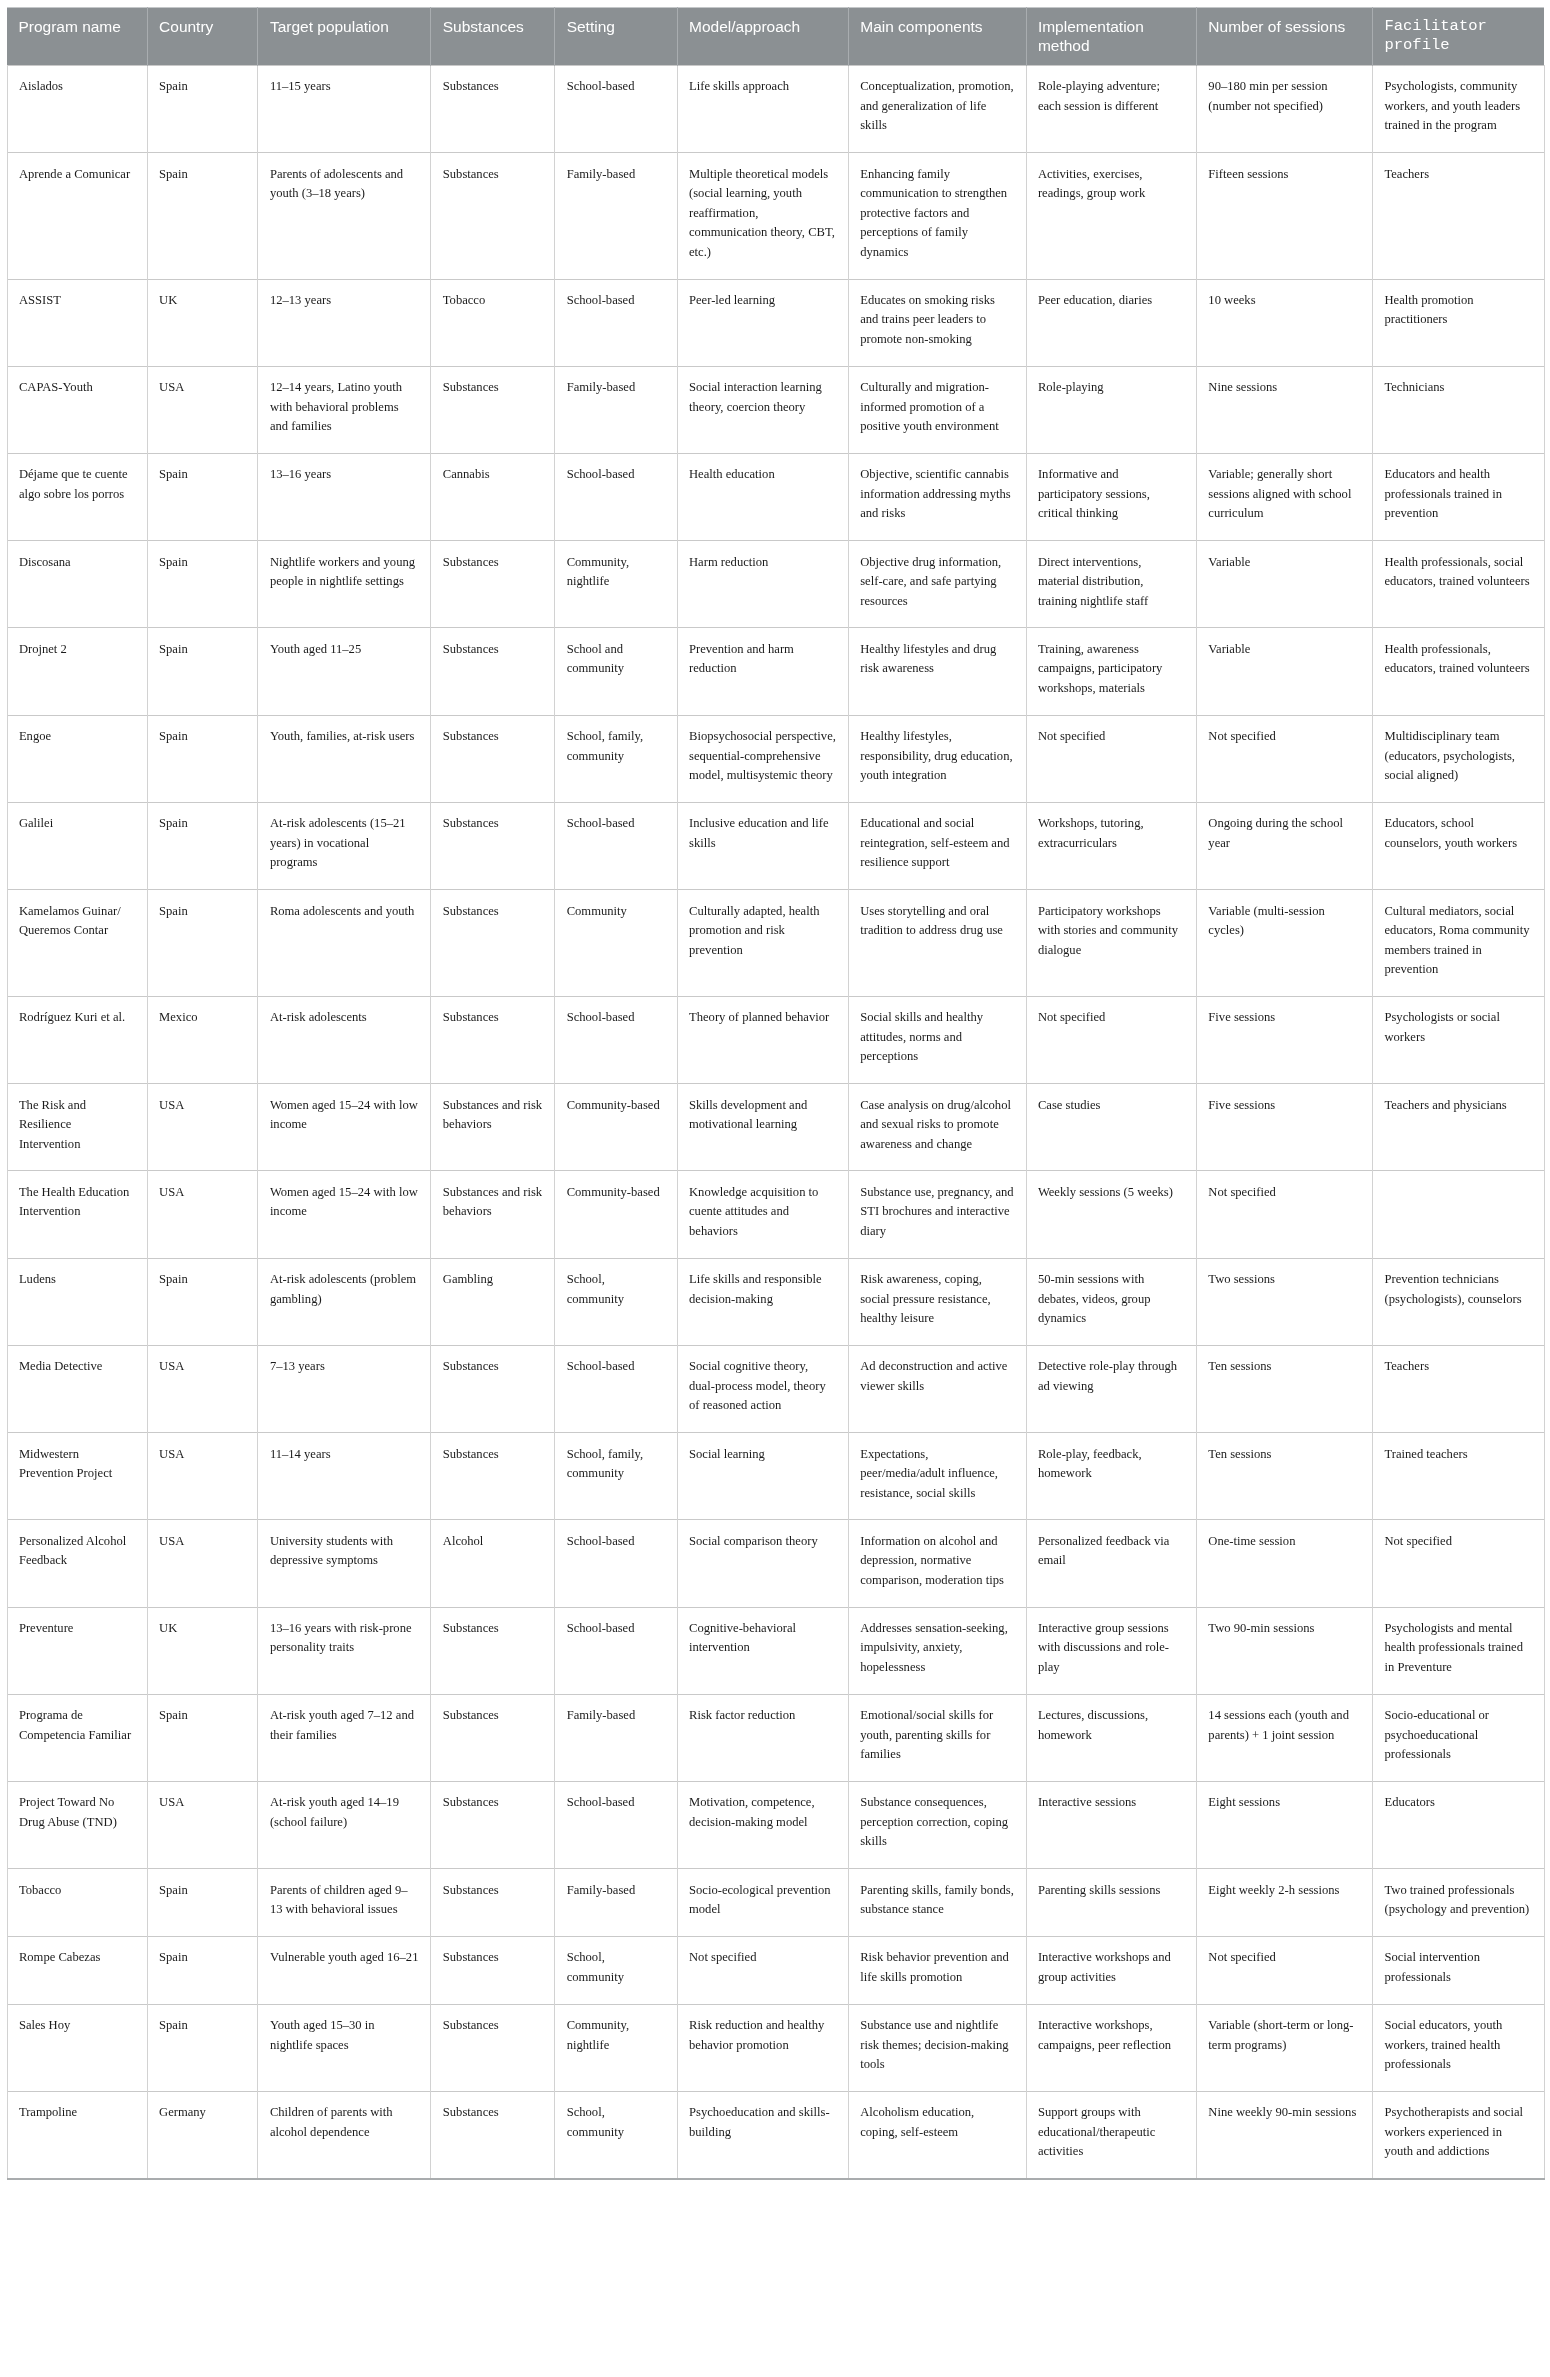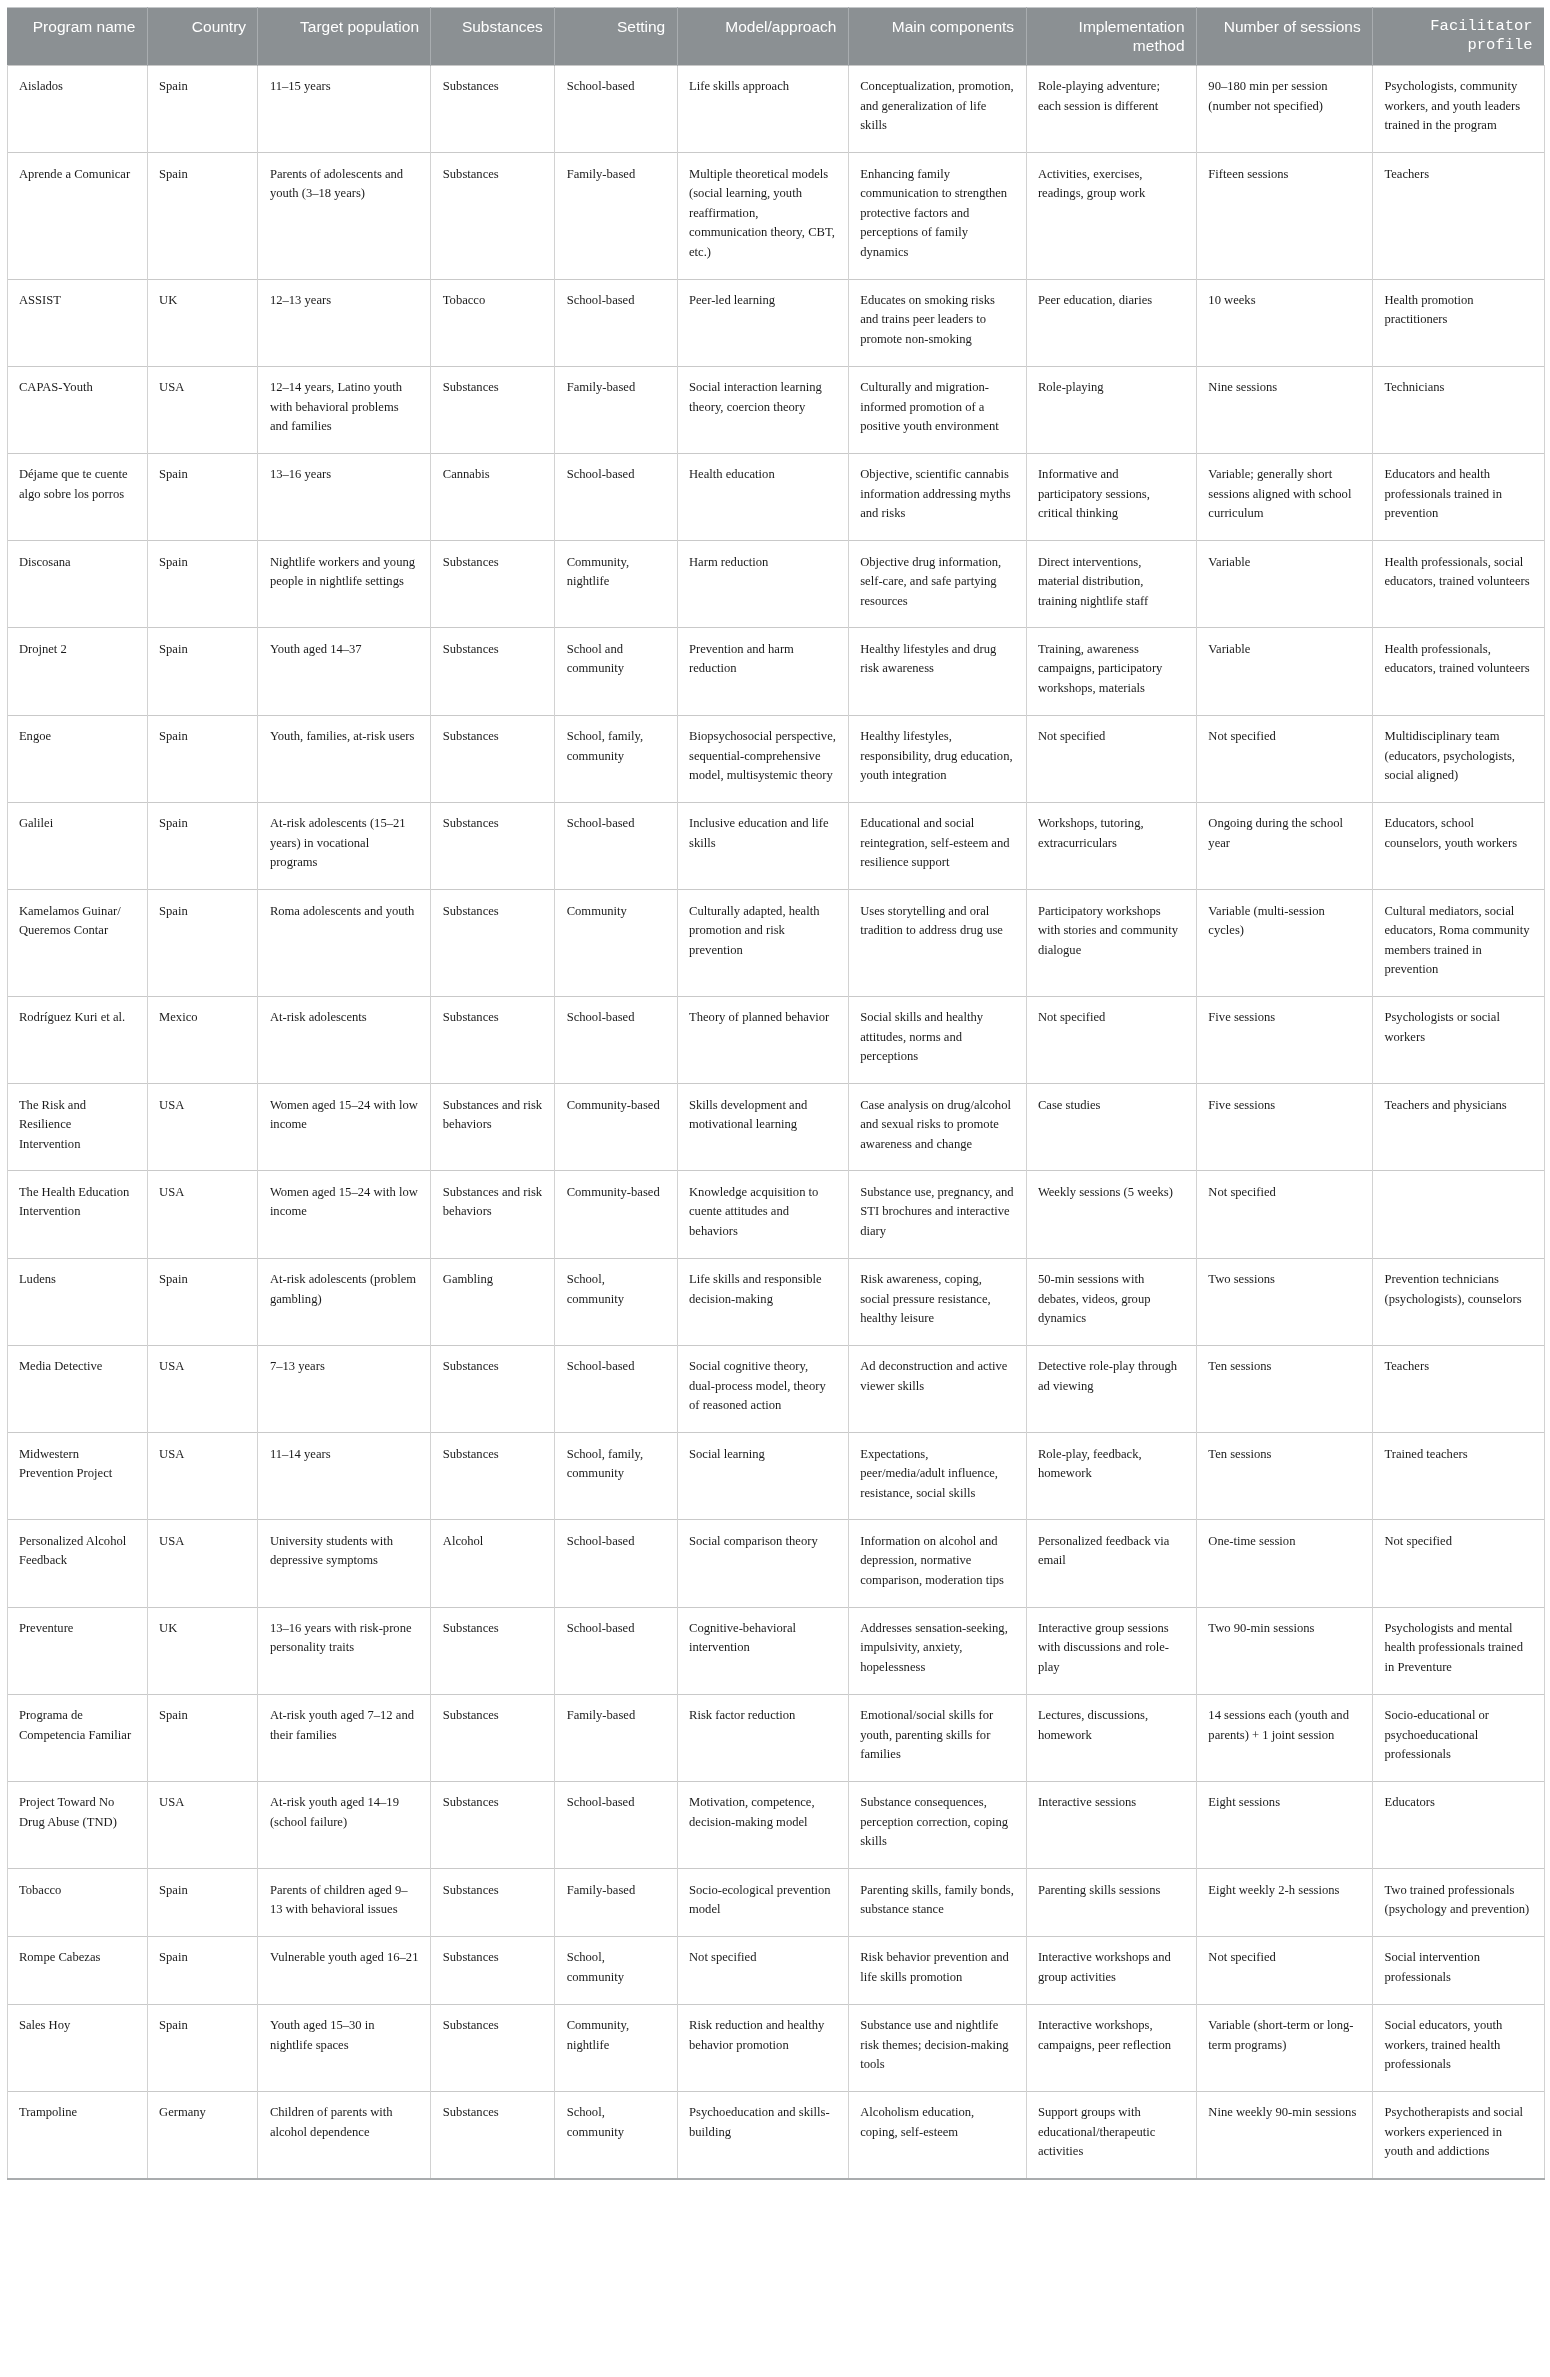--- a/index.html
+++ b/index.html
@@ -35,21 +35,21 @@
     border-top:1.6px solid var(--table-top);
     border-bottom:2.4px solid var(--table-bottom);
   }
   thead th{
     background:var(--header-bg);
     color:var(--header-text);
     font-family:"Liberation Sans","DejaVu Sans",sans-serif;
     font-size:15.5px;
     line-height:1.25;
     font-weight:normal;
-    text-align:right;
+    text-align:left;
     vertical-align:top;
     padding:9px 11.4px 9.8px 11.4px;
     border-right:0.8px solid var(--header-divider);
   }
   thead th:last-child{border-right:none;font-family:Liberation Mono, monospace;}
   tbody td{
     vertical-align:top;
     text-align:left;
     font-size:12.6px;
     line-height:1.55;
@@ -161,21 +161,21 @@
           <td>Community, nightlife</td>
           <td>Harm reduction</td>
           <td>Objective drug information, self-care, and safe partying resources</td>
           <td>Direct interventions, material distribution, training nightlife staff</td>
           <td>Variable</td>
           <td>Health professionals, social educators, trained volunteers</td>
         </tr>
         <tr>
           <td>Drojnet 2</td>
           <td>Spain</td>
-          <td>Youth aged 14–37</td>
+          <td>Youth aged 11–25</td>
           <td>Substances</td>
           <td>School and community</td>
           <td>Prevention and harm reduction</td>
           <td>Healthy lifestyles and drug risk awareness</td>
           <td>Training, awareness campaigns, participatory workshops, materials</td>
           <td>Variable</td>
           <td>Health professionals, educators, trained volunteers</td>
         </tr>
         <tr>
           <td>Engoe</td>

